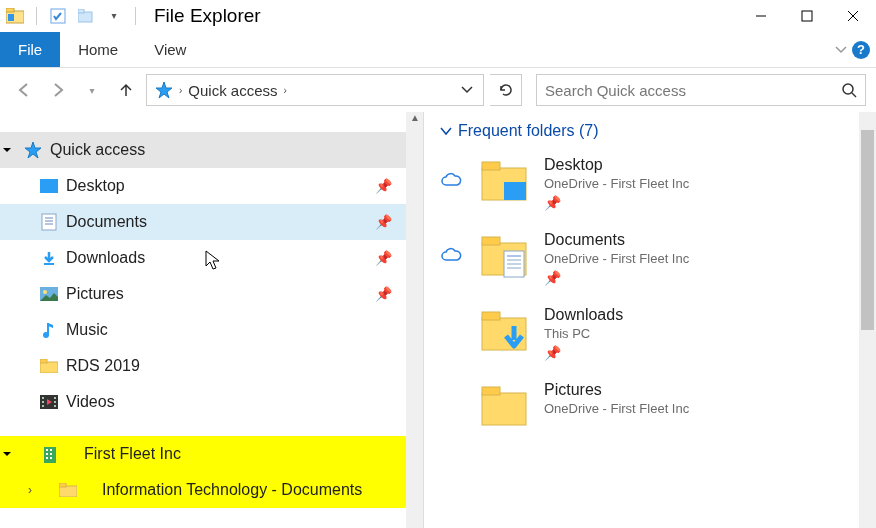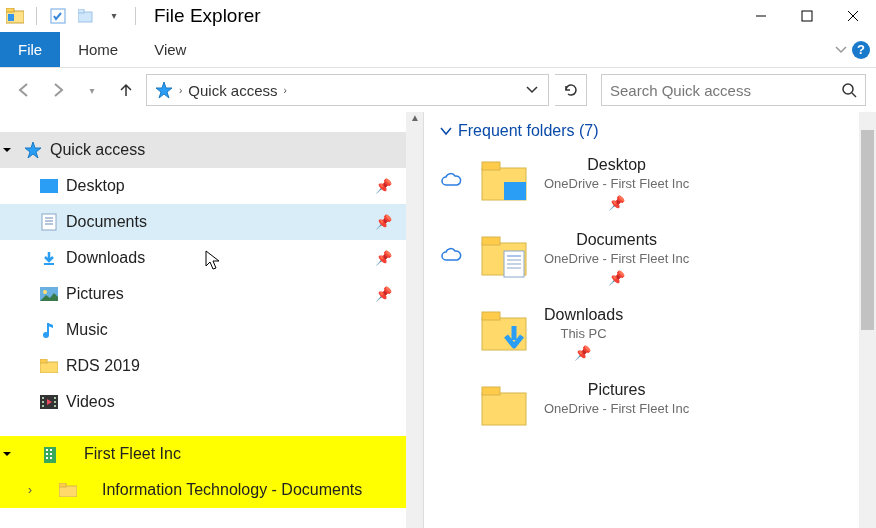--- a/index.html
+++ b/index.html
@@ -22,31 +22,31 @@
 
   .navrow { height: 44px; display: flex; align-items: center; padding: 6px 10px; gap: 6px; }
   .navbtn { width: 28px; height:28px; display:flex; align-items:center; justify-content:center; color:#888;}
   .upbtn { width:28px; height:28px; display:flex; align-items:center; justify-content:center; color:#333; }
   .addressbar { flex: 1; height: 32px; border: 1px solid #ccc; display: flex; align-items: center; padding: 0 4px; }
   .addr-seg { padding: 0 4px; color:#333; font-size:15px; display:flex; align-items:center; gap:2px;}
   .addr-chev { color:#555; font-size:10px; padding:0 2px;}
   .addr-spacer { flex:1; }
   .addr-drop { color:#333; padding:0 6px; }
   .refresh { width:32px; height:32px; border:1px solid #ccc; border-left:none; display:flex; align-items:center; justify-content:center; color:#333; }
-  .searchbox { width: 265px; height:32px; border:1px solid #ccc; margin-left:8px; display:flex; align-items:center; padding:0 8px; }
+  .searchbox { width: 330px; height:32px; border:1px solid #ccc; margin-left:8px; display:flex; align-items:center; padding:0 8px; }
   .searchbox input { border:none; outline:none; flex:1; font-size:15px; color:#333; background:transparent; }
   .searchbox input::placeholder { color:#777; }
   .searchicon { color:#333; }
 
   .body { display:flex; height: calc(528px - 32px - 36px - 44px); }
   .tree { width: 423px; position:relative; overflow:hidden; }
   .tree-scroll { position:absolute; right:0; top:0; width:17px; height:100%; background:#f0f0f0; }
   .tree-thumb-top { position:absolute; right:3px; top:0; color:#666; font-size:10px;}
   .splitter { width:1px; background:#ddd; }
-  .content { flex:1; position:relative; overflow:hidden;text-align:center; }
+  .content { flex:1; position:relative; overflow:hidden; }
   .content-scroll { position:absolute; right:0; top:0; width:17px; height:100%; background:#f0f0f0; }
   .content-thumb { position:absolute; right:2px; top:18px; width:13px; height:200px; background:#c2c2c2; }
 
   .tree-item { height:36px; display:flex; align-items:center; padding-right:30px; font-size:16px; color:#222; }
   .tree-item.root { background:#e5e5e5; }
   .tree-item.selected { background:#d9edf9; }
   .tree-item .exp { width:20px; text-align:center; color:#000; font-size:12px; }
   .tree-item .ico { width:22px; display:flex; align-items:center; justify-content:center; margin-right:6px;}
   .tree-item .lbl { flex:1; }
   .tree-item .pin { color:#9a9a9a; font-size:14px; }

